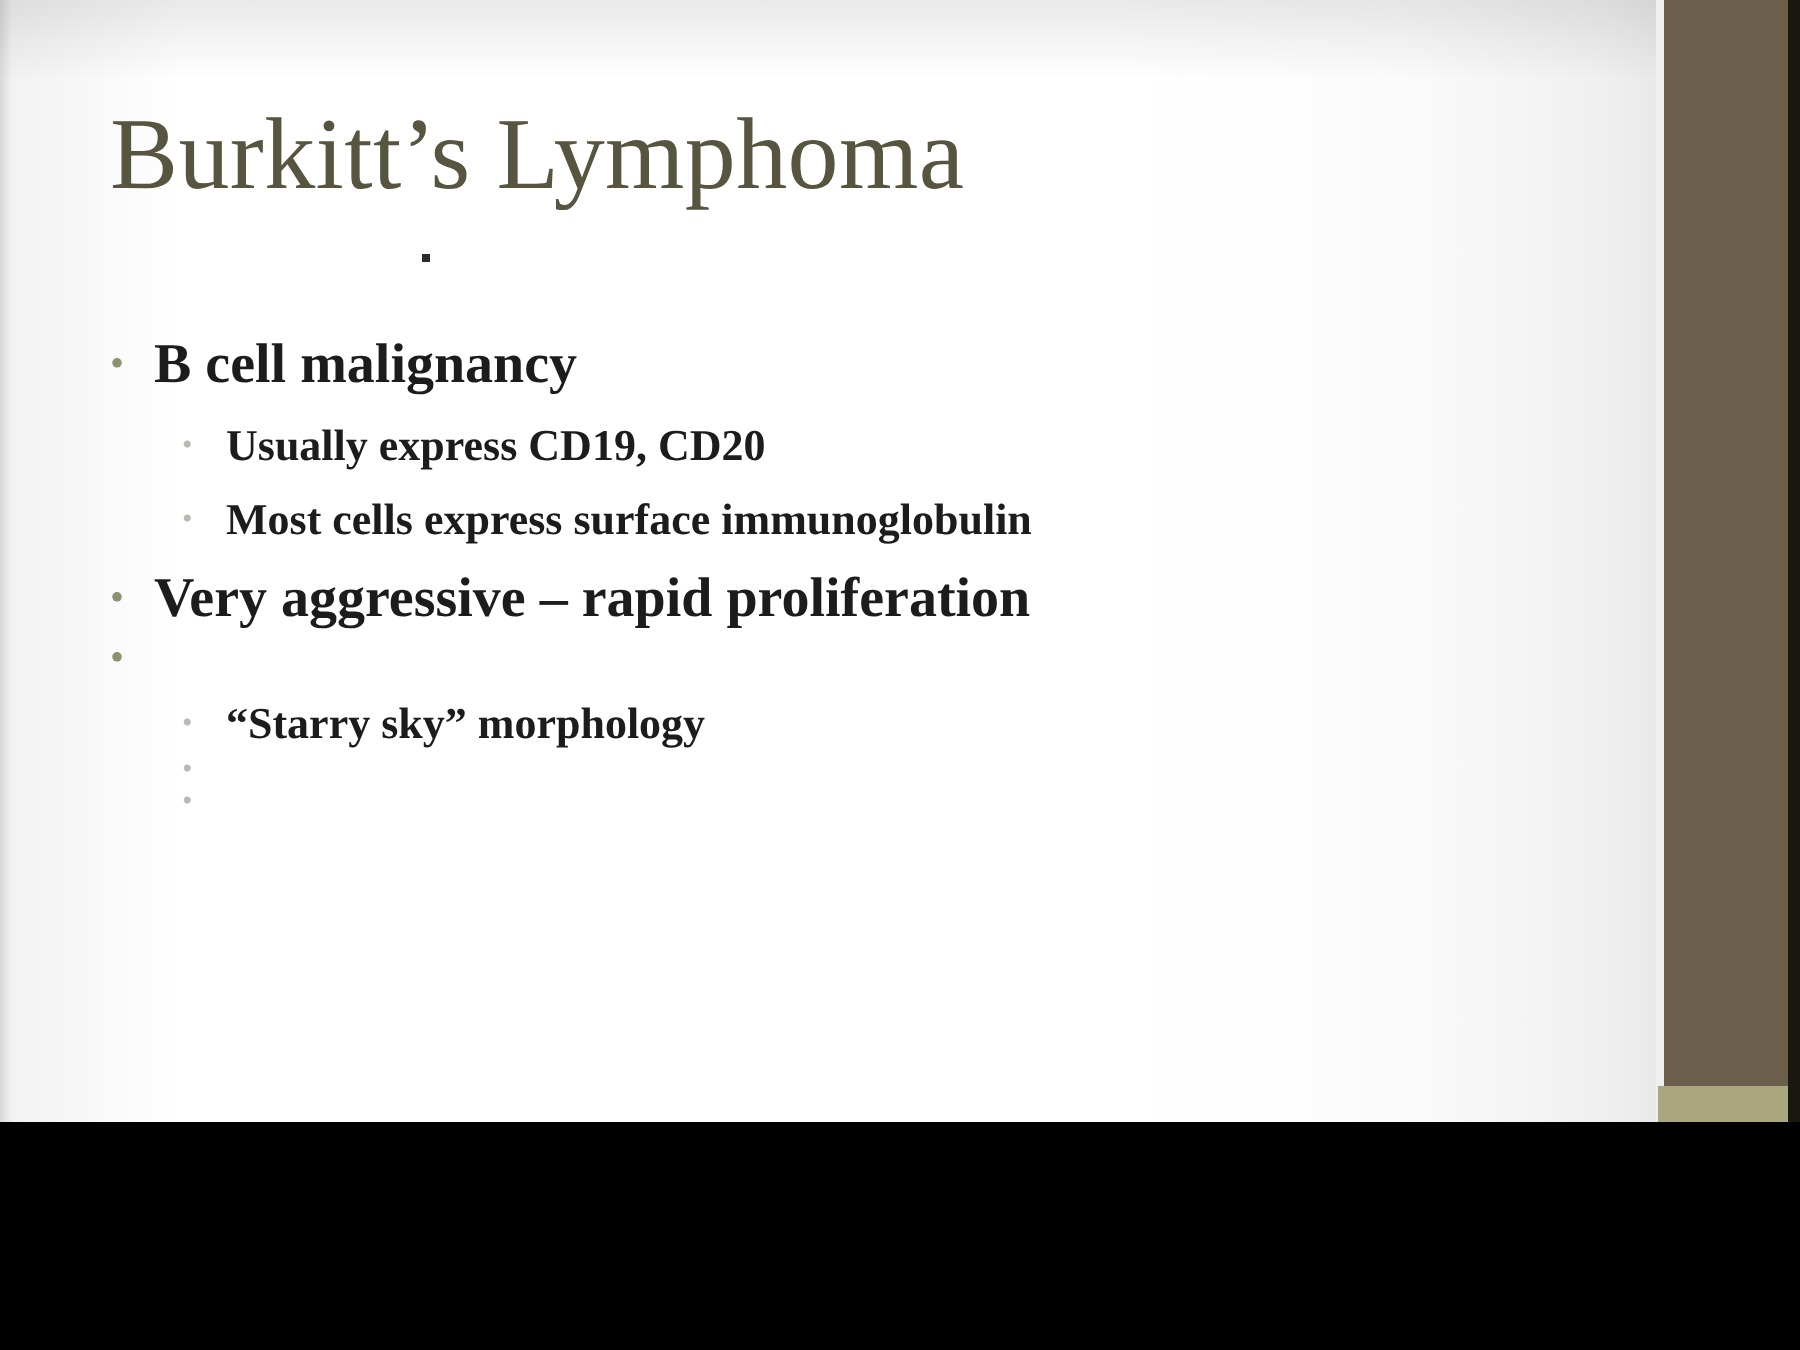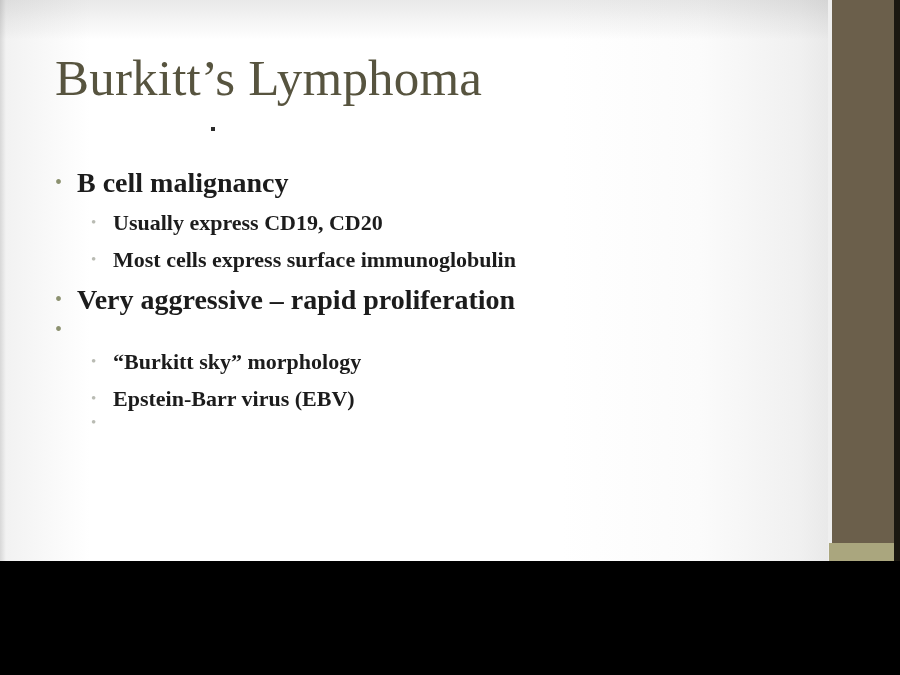--- a/index.html
+++ b/index.html
@@ -187,24 +187,23 @@
       </div>
       <div class="li level1">
         <span class="bullet">•</span>
         <span class="li-text">Very aggressive – rapid proliferation</span>
       </div>
       <div class="li level1">
         <span class="bullet">•</span>
       </div>
       <div class="li level2">
         <span class="bullet">•</span>
-        <span class="li-text">“Burkitt sky” morphology</span>
-      </div>
-      <div class="li level2">
-        <span class="bullet">•</span>
-        <span class="li-text">Epstein-Barr virus (EBV)</span>
+        <span class="li-text">“Starry sky” morphology</span>
+      </div>
+      <div class="li level2">
+        <span class="bullet">•</span>
       </div>
       <div class="li level2">
         <span class="bullet">•</span>
       </div>
     </div>
 
 </div>
 
 </body></html>

